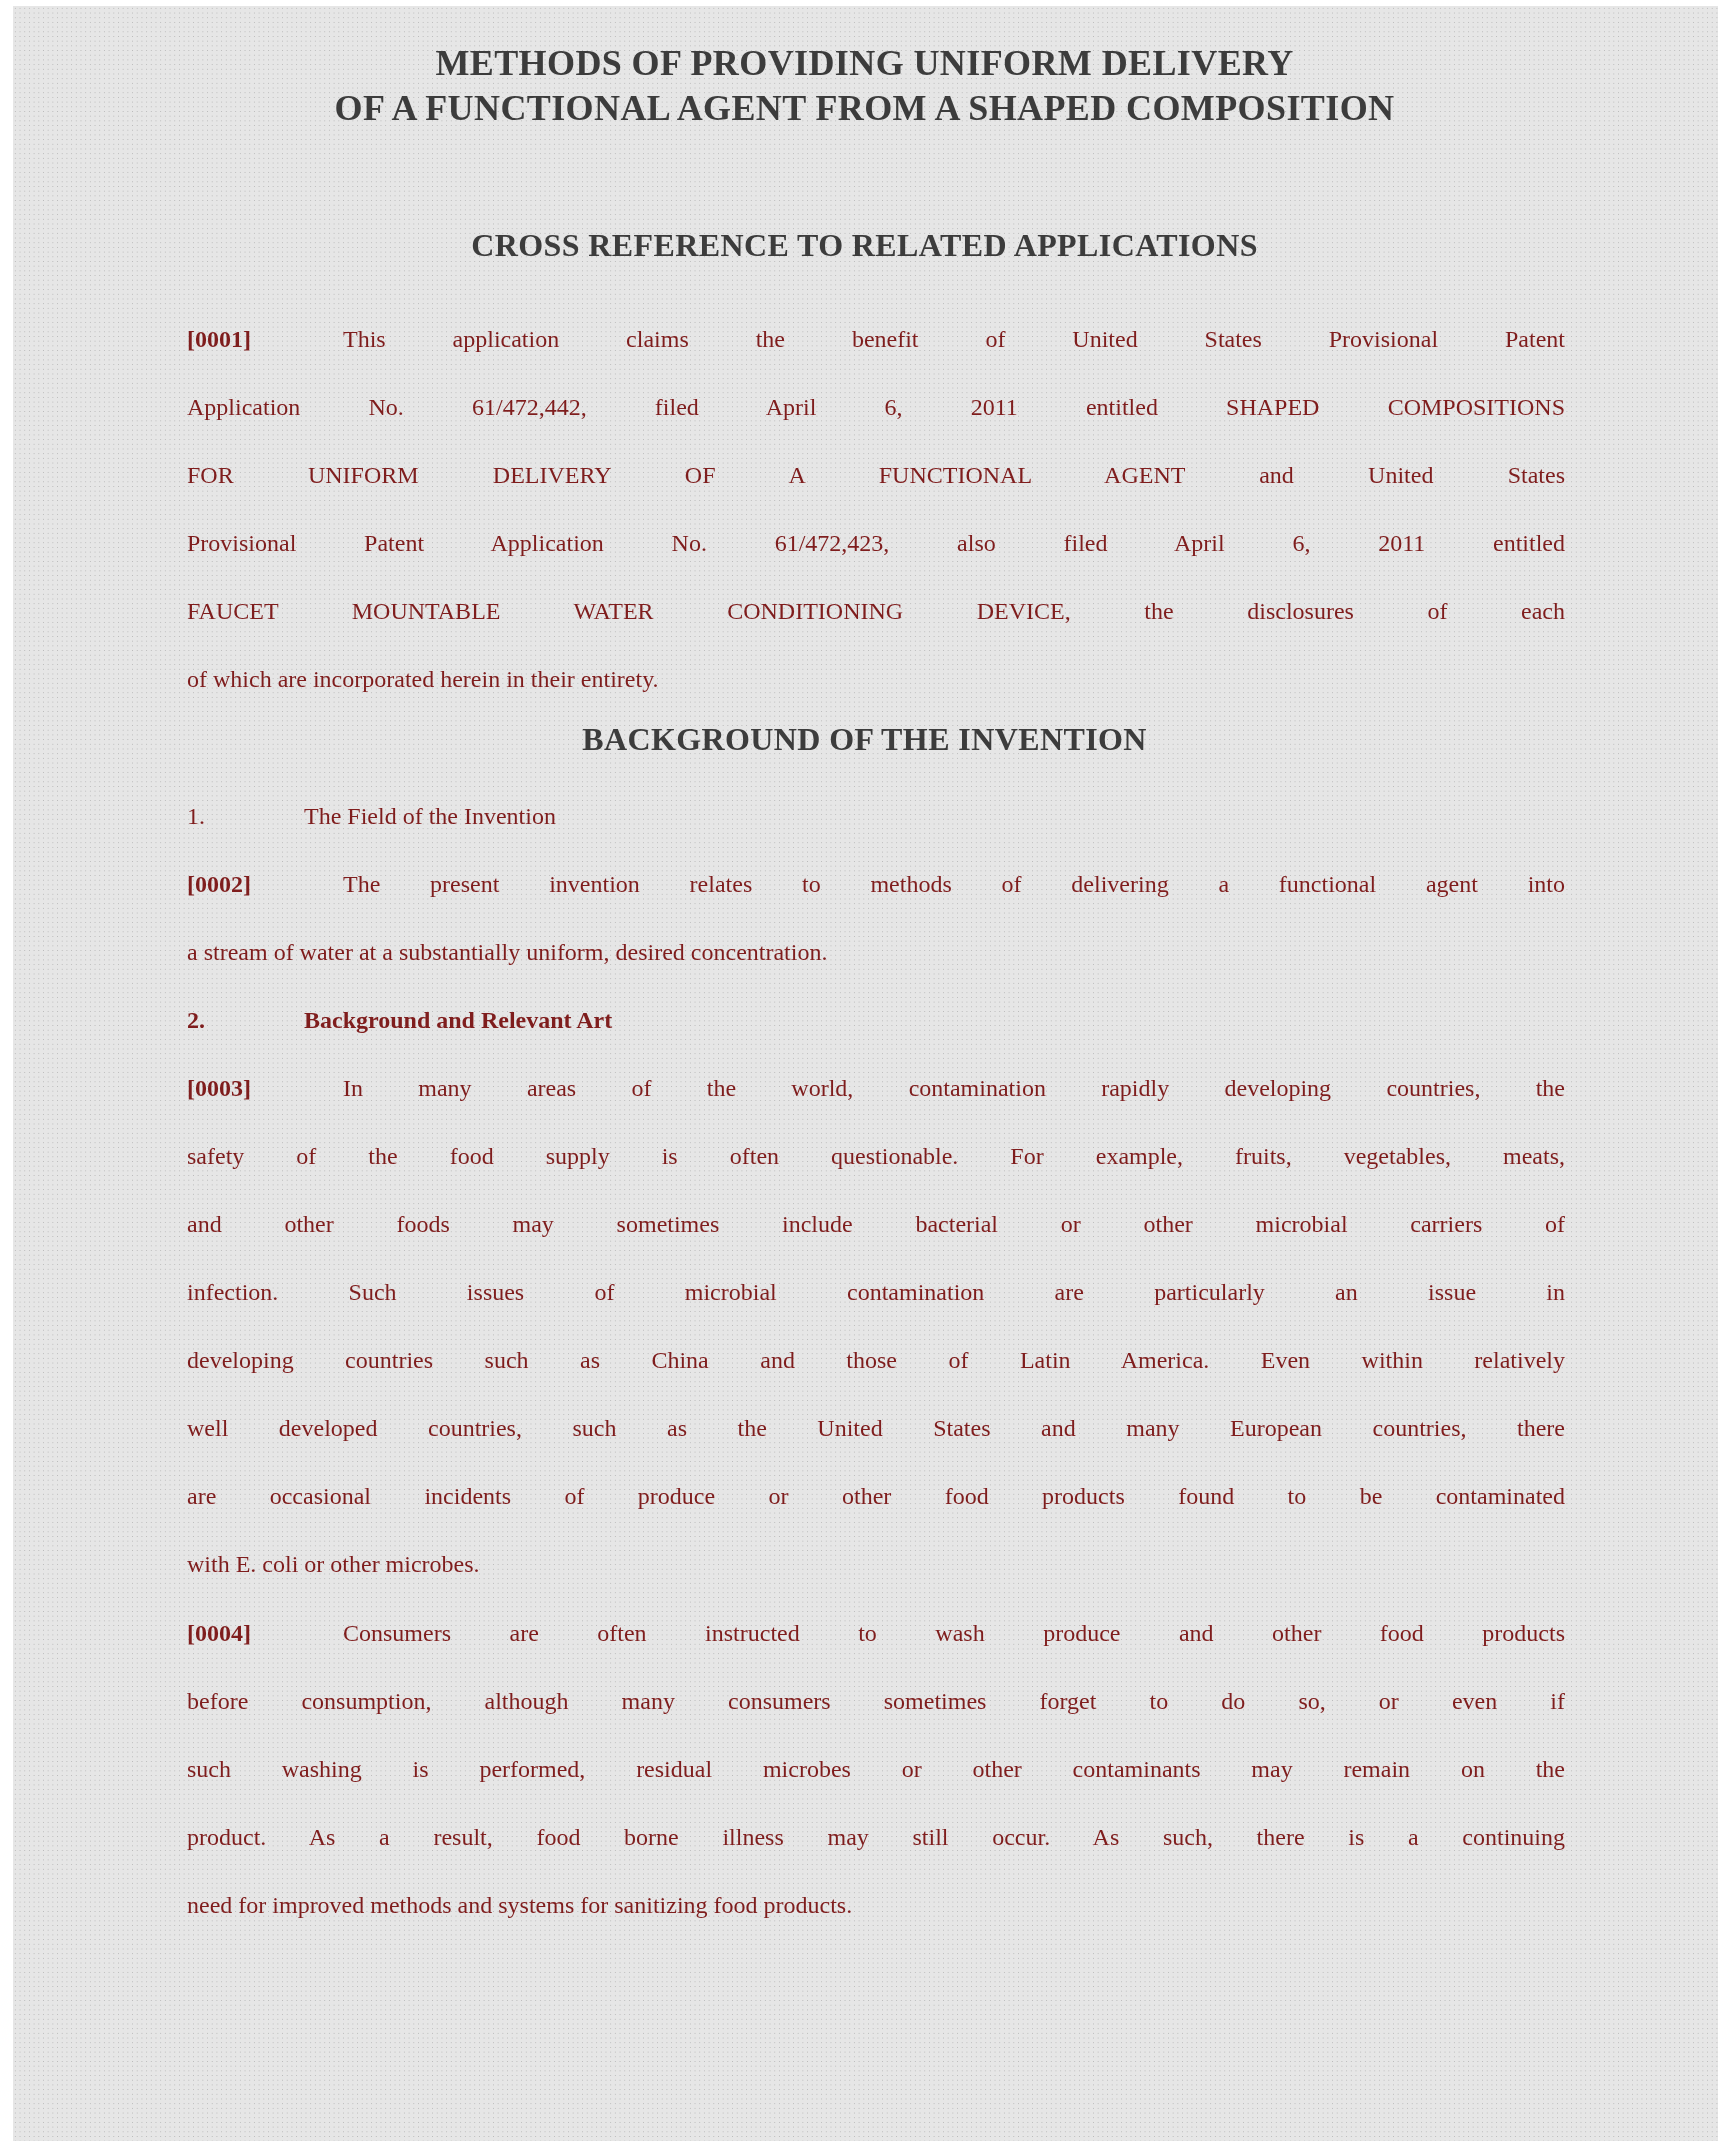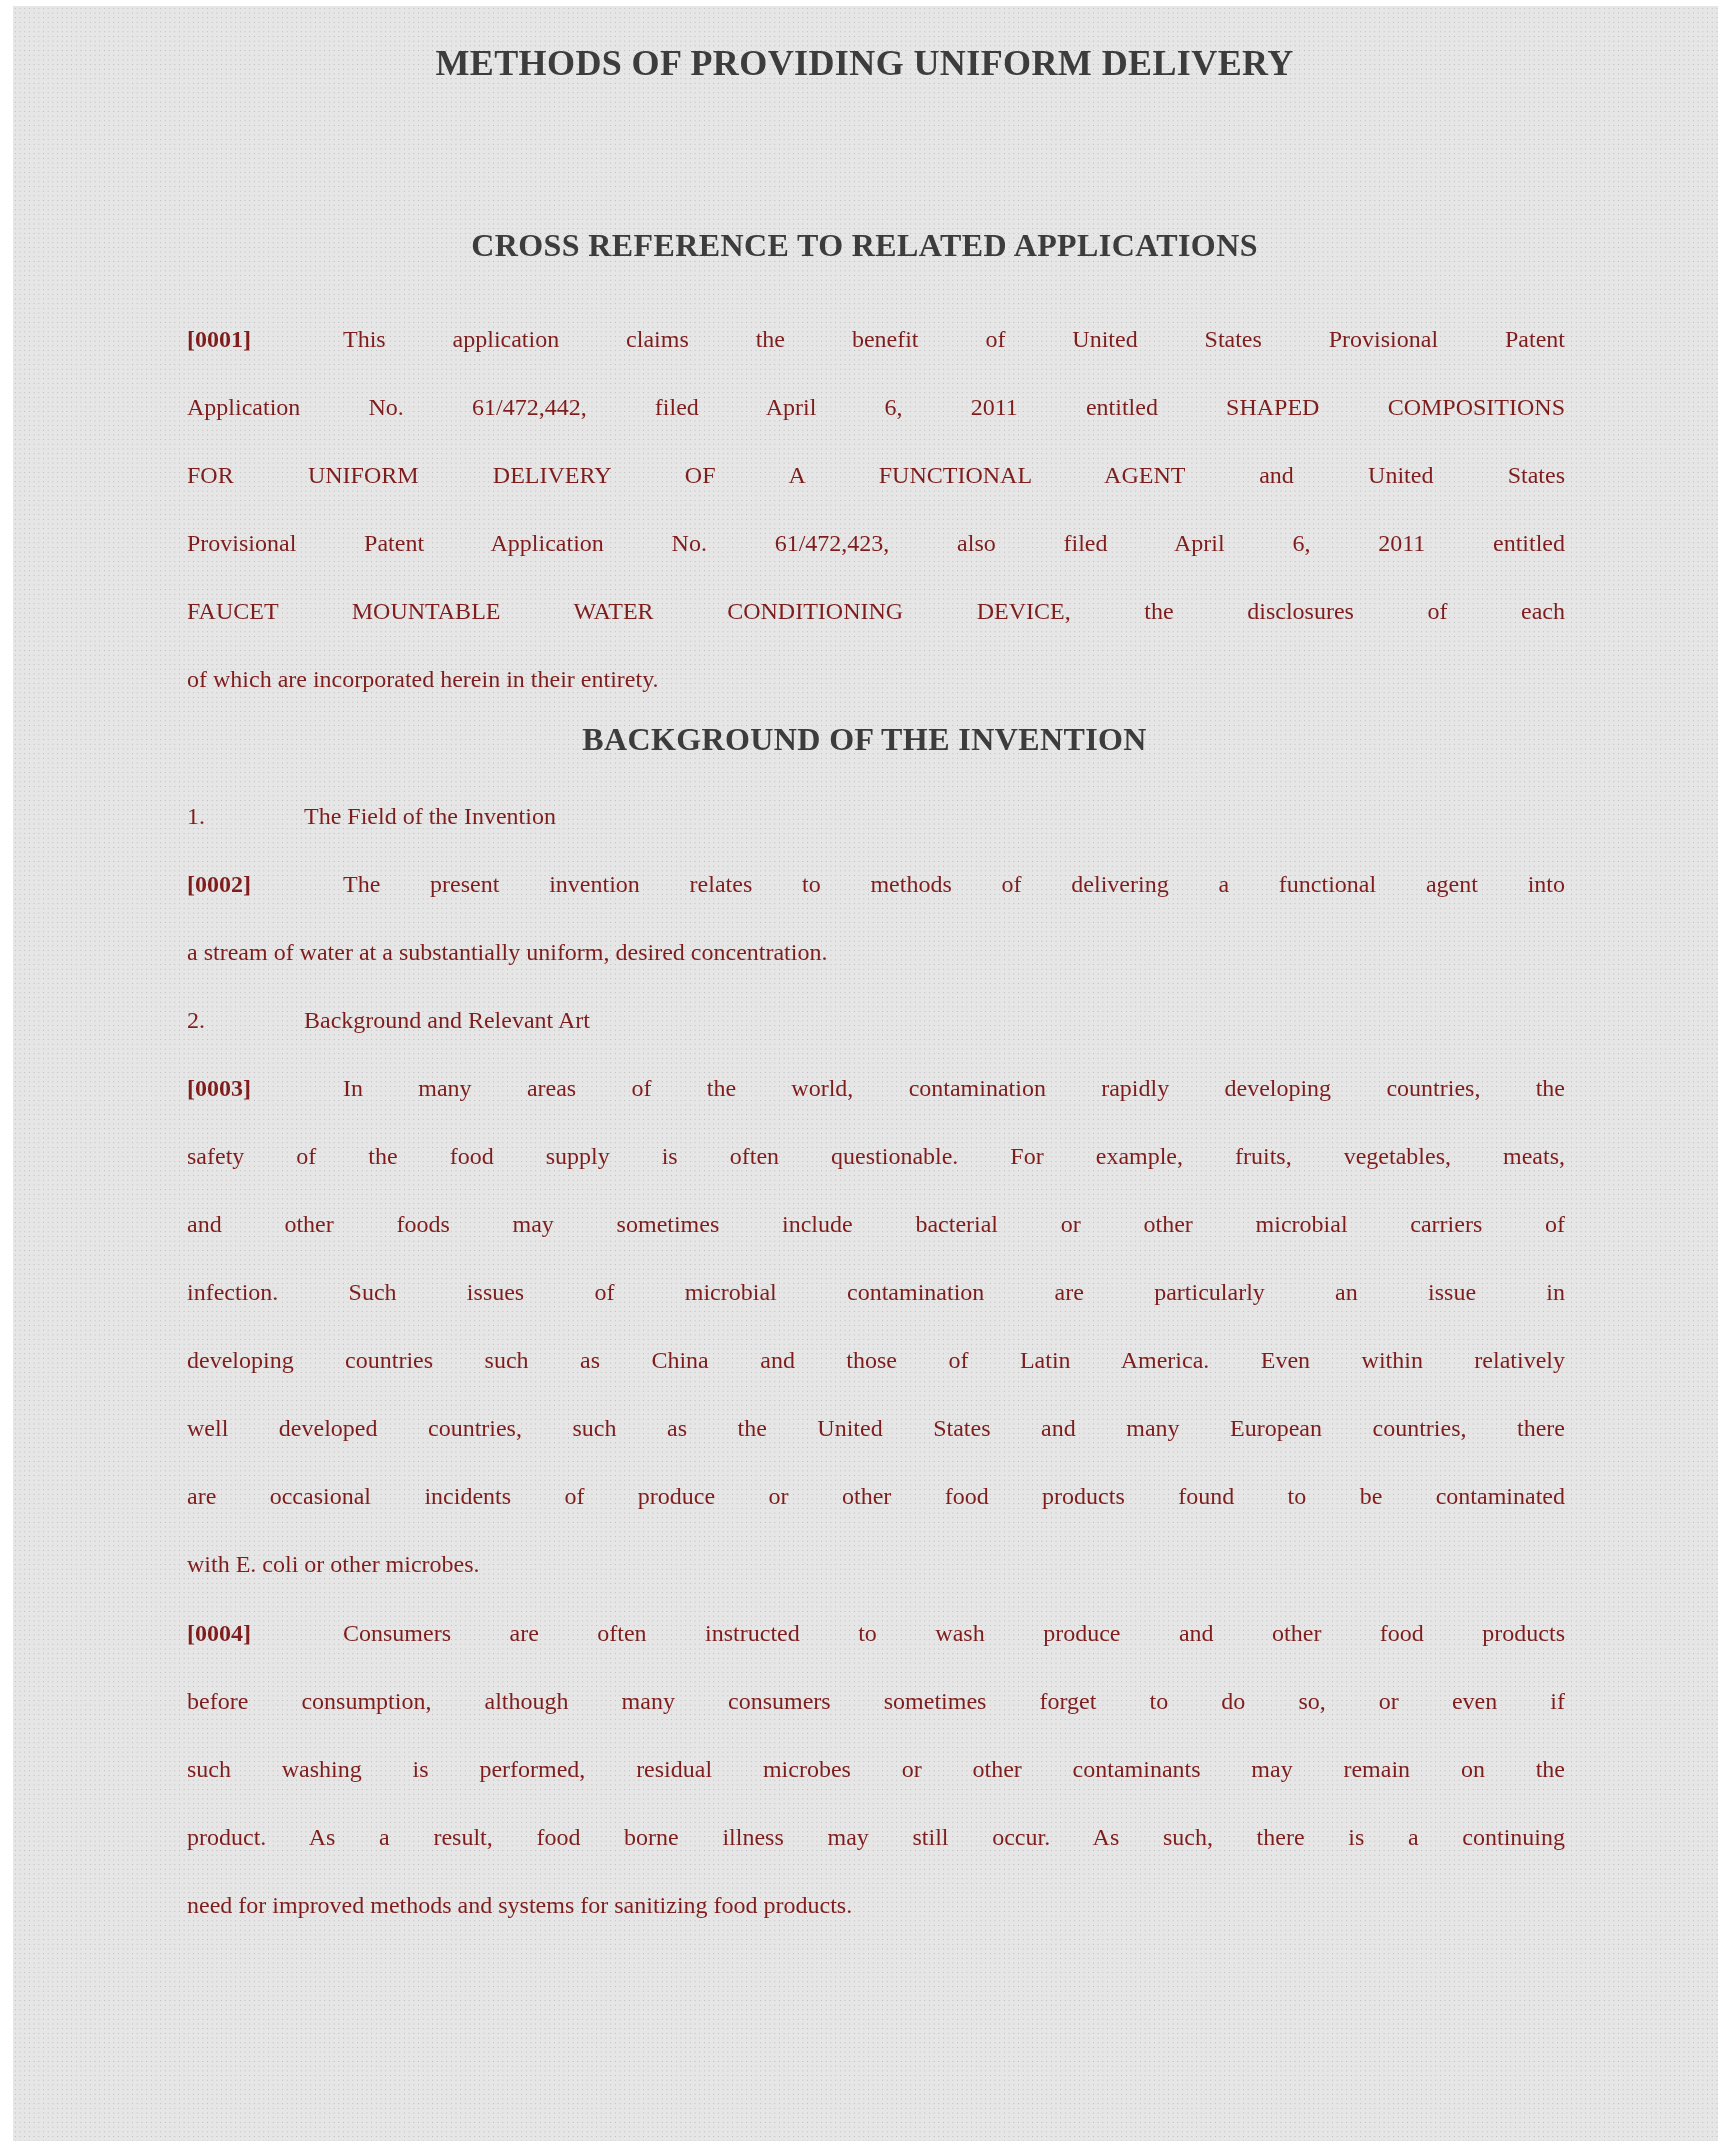--- a/index.html
+++ b/index.html
@@ -33,20 +33,21 @@
   .line { display: block; white-space: nowrap; text-align-last: justify; }
   .line.last { text-align-last: left; }
 </style>
 </head>
 <body>
 
 <div class="page"></div>
 
 <div class="title">
   <div>METHODS OF PROVIDING UNIFORM DELIVERY</div>
+  <div>OF A FUNCTIONAL AGENT FROM A SHAPED COMPOSITION</div>
 </div>
 
 <div class="heading" style="top:227px;">CROSS REFERENCE TO RELATED APPLICATIONS</div>
 
 <div class="body-block" style="top:305px;">
   <span class="line"><span class="para-num">[0001]</span><span>This application claims the benefit of United States Provisional Patent</span></span>
   <span class="line">Application No. 61/472,442, filed April 6, 2011 entitled SHAPED COMPOSITIONS</span>
   <span class="line">FOR UNIFORM DELIVERY OF A FUNCTIONAL AGENT and United States</span>
   <span class="line">Provisional Patent Application No. 61/472,423, also filed April 6, 2011 entitled</span>
   <span class="line">FAUCET MOUNTABLE WATER CONDITIONING DEVICE, the disclosures of each</span>
@@ -57,21 +58,21 @@
 
 <div class="body-block" style="top:782px;">
   <span class="line last"><span class="sub-num">1.</span><span>The Field of the Invention</span></span>
 </div>
 
 <div class="body-block" style="top:850px;">
   <span class="line"><span class="para-num">[0002]</span><span>The present invention relates to methods of delivering a functional agent into</span></span>
   <span class="line last">a stream of water at a substantially uniform, desired concentration.</span>
 </div>
 
-<div class="body-block" style="top:986px;">
+<div class="body-block" style="top:986px;font-weight:bold;">
   <span class="line last"><span class="sub-num">2.</span><span>Background and Relevant Art</span></span>
 </div>
 
 <div class="body-block" style="top:1054px;">
   <span class="line"><span class="para-num">[0003]</span><span>In many areas of the world, contamination rapidly developing countries, the</span></span>
   <span class="line">safety of the food supply is often questionable.  For example, fruits, vegetables, meats,</span>
   <span class="line">and other foods may sometimes include bacterial or other microbial carriers of</span>
   <span class="line">infection.  Such issues of microbial contamination are particularly an issue in</span>
   <span class="line">developing countries such as China and those of Latin America.  Even within relatively</span>
   <span class="line">well developed countries, such as the United States and many European countries, there</span>

